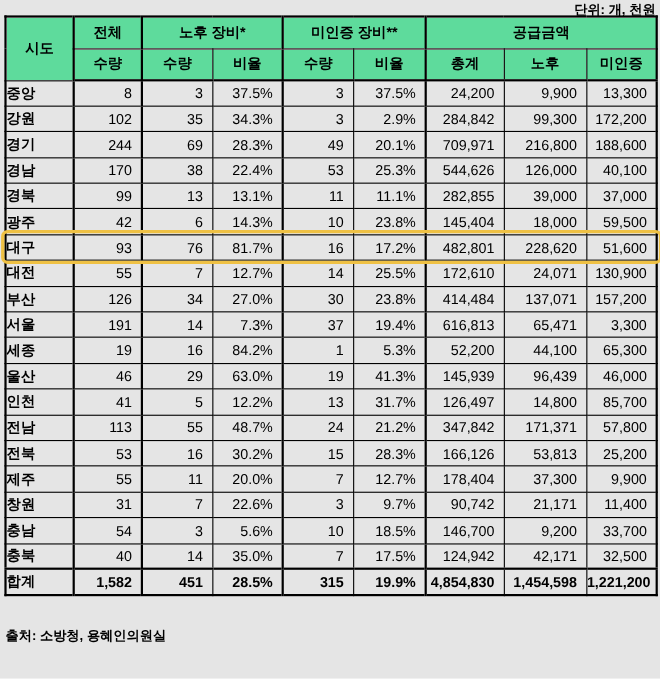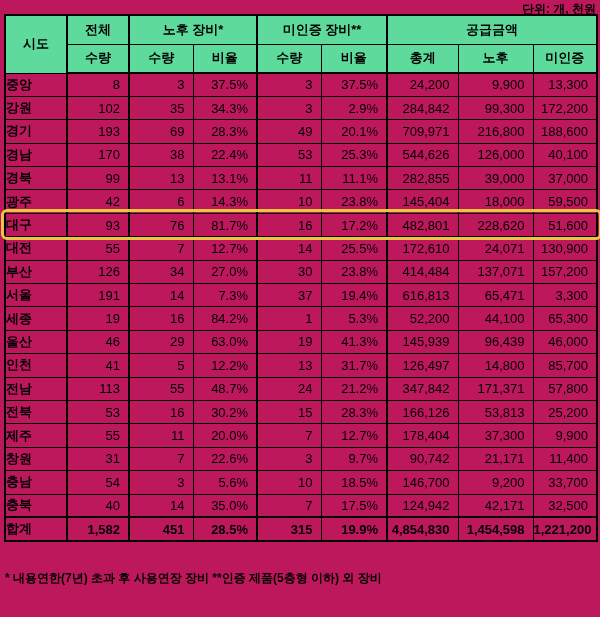--- a/index.html
+++ b/index.html
@@ -1,17 +1,17 @@
 <!DOCTYPE html>
 <html><head>
 <meta charset="utf-8">
 <style>
   html,body { margin:0; padding:0; background:#fff; }
   .page {
-    position:relative; width:600px; height:617px; background:#be185d;
+    position:relative; width:600px; height:617px; background:#e5e5e5;
     font-family:"Liberation Sans", sans-serif; color:#000;
     overflow:hidden;
   }
   .unit-label {
     position:absolute; top:1px; right:4px;
     font-size:12px; font-weight:700; letter-spacing:0;
   }
   .table-wrap { position:absolute; top:14px; left:4px; width:592px; }
   table.stats {
     border-collapse:collapse; width:592px; table-layout:fixed;
@@ -98,21 +98,21 @@
             <td class="num">35</td>
             <td class="num sep">34.3%</td>
             <td class="num">3</td>
             <td class="num sep">2.9%</td>
             <td class="num">284,842</td>
             <td class="num">99,300</td>
             <td class="num">172,200</td>
           </tr>
           <tr>
             <td class="region sep">경기</td>
-            <td class="num sep">193</td>
+            <td class="num sep">244</td>
             <td class="num">69</td>
             <td class="num sep">28.3%</td>
             <td class="num">49</td>
             <td class="num sep">20.1%</td>
             <td class="num">709,971</td>
             <td class="num">216,800</td>
             <td class="num">188,600</td>
           </tr>
           <tr>
             <td class="region sep">경남</td>
@@ -300,16 +300,16 @@
             <td class="num">4,854,830</td>
             <td class="num">1,454,598</td>
             <td class="num">1,221,200</td>
           </tr>
         </tbody>
     </table>
     <div class="highlight-box" style="top: 195.344px; left: -3px; width: 601.031px; height: 30.3906px; border-color: rgb(239, 193, 68);"></div>
   </div>
 
   <div class="footer">
-    <div class="line">* 내용연한(7년) 초과 후 사용연장 장비 **인증 제품(5층형 이하) 외 장비</div>
+    <div class="line">출처: 소방청, 용혜인의원실</div>
   </div>
 
 </div>
 
 </body></html>

